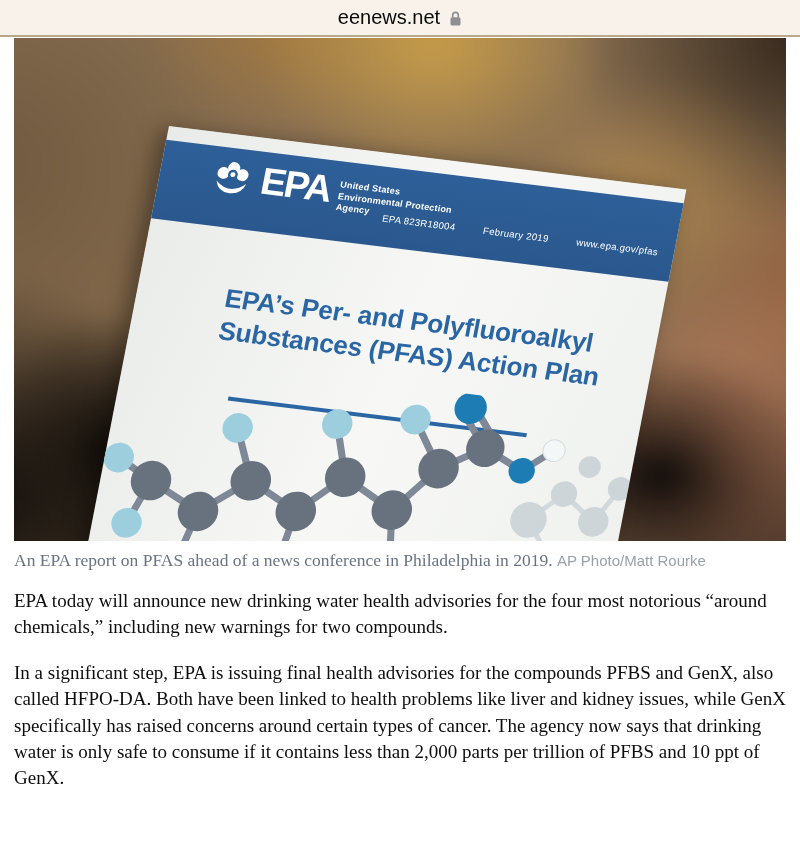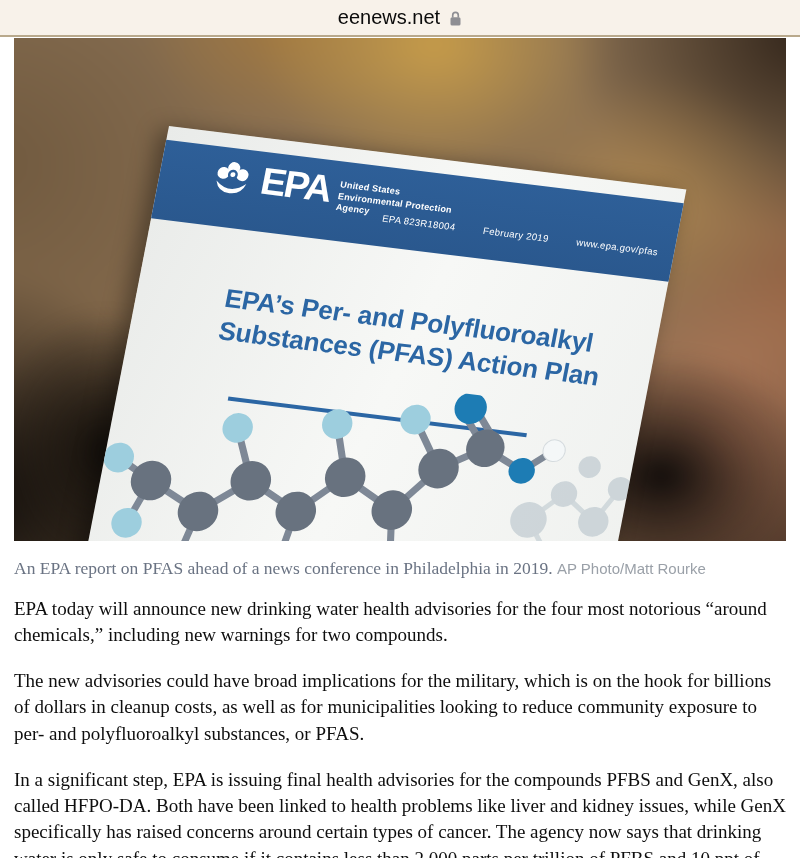--- a/index.html
+++ b/index.html
@@ -83,21 +83,21 @@
   .bond{stroke:var(--bond-gray,#7e8896);stroke-width:7;stroke-linecap:round;}
   .atom-c{fill:var(--atom-carbon,#68727f);}
   .atom-f{fill:var(--atom-fluorine,#9dcede);}
   .atom-o{fill:var(--atom-oxygen,#1d7cb4);}
   .atom-h{fill:var(--atom-hydrogen,#f4f7f8);stroke:#d5dbde;stroke-width:1;}
   .shadow-mol{opacity:.38;}
   .shadow-mol circle{fill:#93a7b4;}
   .shadow-mol line{stroke:#9fb0bb;stroke-width:5;stroke-linecap:round;}
   
   .caption{
-    margin:16px 14px 0 14px;font-size:17.5px;color:#6a7383;line-height:1.3;
+    margin:8px 14px 0 14px;font-size:17.5px;color:#6a7383;line-height:1.3;
   }
   .credit{font-family:"Liberation Sans", sans-serif;font-size:15px;color:#9aa0a8;}
   
   .article{margin:16px 14px 0 14px;font-size:19px;line-height:1.38;color:#0e0e0e;}
   .article p{margin:0 0 20px 0;}
 </style>
 </head>
 <body>
 
 <header class="browser-bar">
@@ -207,15 +207,14 @@
   </div>
 </figure>
 
 <figcaption class="caption">
   <span>An EPA report on PFAS ahead of a news conference in Philadelphia in 2019.</span>
   <span class="credit">AP Photo/Matt Rourke</span>
 </figcaption>
 
 <section class="article">
   <p>EPA today will announce new drinking water health advisories for the four most notorious “around chemicals,” including new warnings for two compounds.</p>
-  <p>The new advisories could have broad implications for the military, which is on the hook for billions of dollars in cleanup costs, as well as for municipalities looking to reduce community exposure to per- and polyfluoroalkyl substances, or PFAS.</p>
   <p>In a significant step, EPA is issuing final health advisories for the compounds PFBS and GenX, also called HFPO-DA. Both have been linked to health problems like liver and kidney issues, while GenX specifically has raised concerns around certain types of cancer. The agency now says that drinking water is only safe to consume if it contains less than 2,000 parts per trillion of PFBS and 10 ppt of GenX.</p>
 </section>
 
 </body></html>

